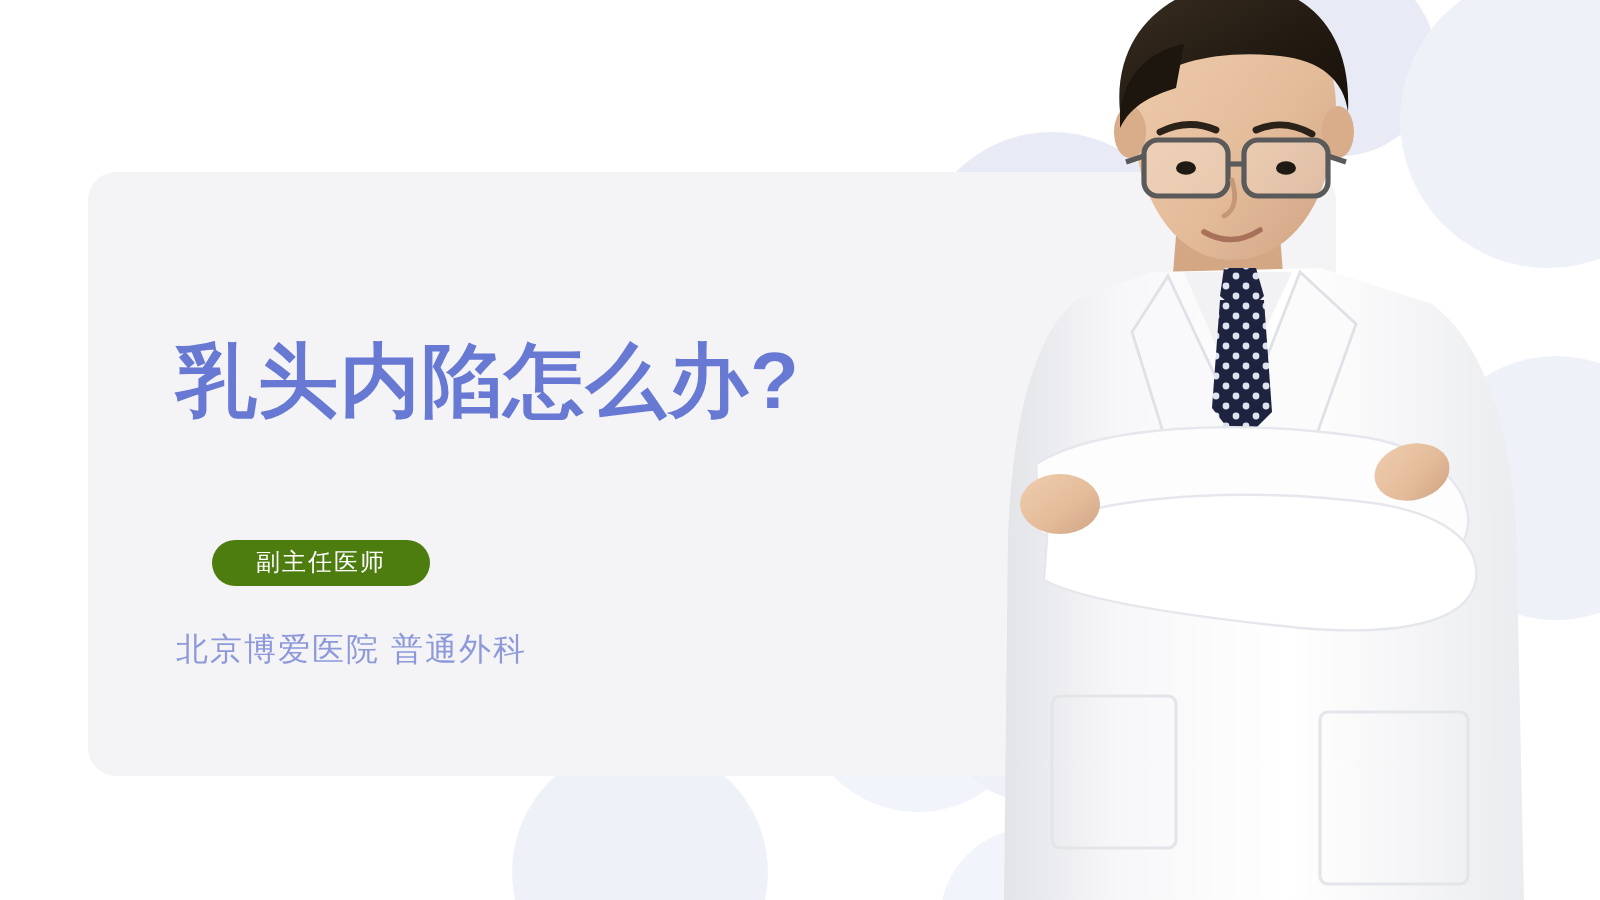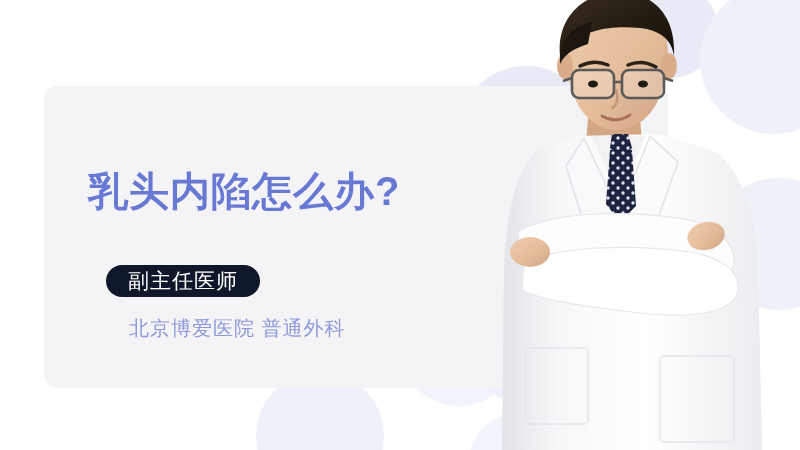--- a/index.html
+++ b/index.html
@@ -75,35 +75,34 @@
     font-size: 26px;
     font-weight: bold;
     color: #6879d4;
     letter-spacing: 1px;
     white-space: nowrap;
   }
   .title-badge {
     margin-left: 18px;
     padding: 5px 22px 6px;
     border-radius: 999px;
-    background: #0f172a;
+    background: #4d7c0f;
     color: #ffffff;
-    font-size: 21px;
+    font-size: 12px;
     letter-spacing: 1px;
     line-height: 1;
     white-space: nowrap;
   }
 
   .affiliation {
     margin-top: 18px;
-    font-size: 20px;
+    font-size: 16px;
     color: #8e99da;
     letter-spacing: 1px;
     white-space: nowrap;
-    margin-left: 41px;
   }
 
   
   .portrait {
     position: absolute;
     right: 0;
     bottom: 0;
     width: 300px;
     height: 450px;
   }

